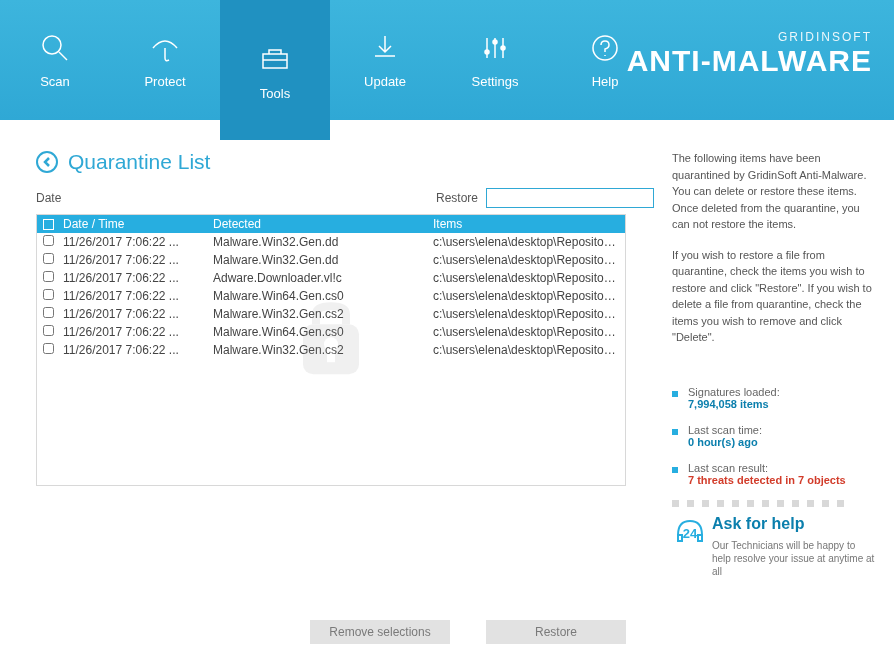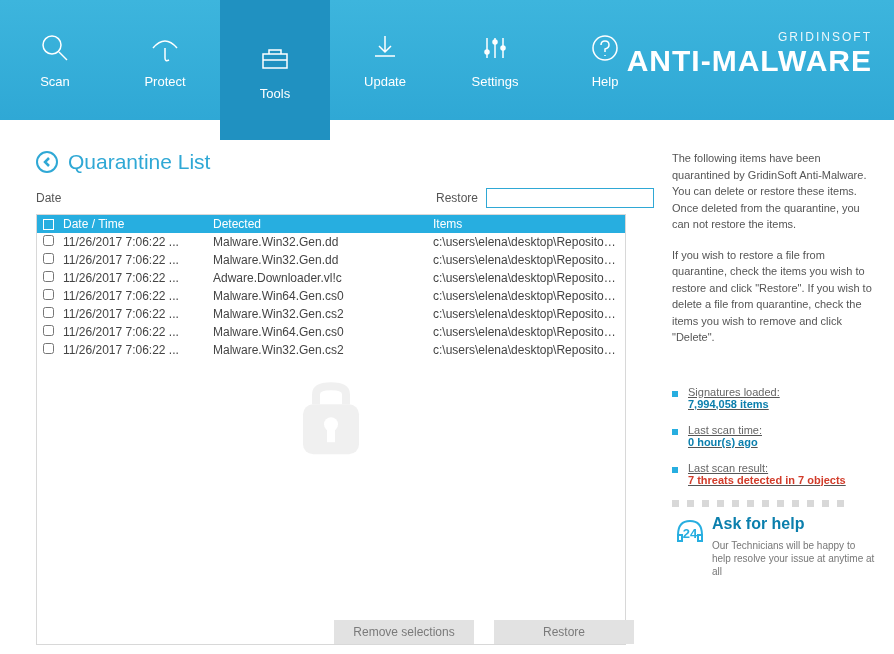--- a/index.html
+++ b/index.html
@@ -52,50 +52,50 @@
   color: #2fa8d5; font-size: 12px; width: 135px; justify-content: space-between;
 }
 .date-combo input[type=checkbox] { accent-color: #2fa8d5; width: 12px; height: 12px; }
 .chev { color: #2fa8d5; font-size: 10px; }
 .target-input {
   border: 1px solid #2fa8d5; height: 20px; width: 168px; padding: 0 4px; font-size: 12px;
 }
 .filters .spacer { flex: 1; }
 
 
-.table { border: 1px solid #d8d8d8; width: 590px; height: 431px; font-size: 12px; position: relative; overflow: hidden; }
+.table { border: 1px solid #d8d8d8; width: 590px; height: 272px; font-size: 12px; position: relative; overflow: hidden; }
 .thead { display: flex; background: #27aee0; color: #fff; height: 18px; align-items: center; padding-left: 6px; }
 .thead .chk { width: 20px; }
 .thead .chk-box { width: 11px; height: 11px; border: 1px solid #fff; display: block; }
 .col-dt { width: 150px; }
 .col-det { width: 220px; }
 .col-it { flex: 1; }
 .tr { display: flex; align-items: center; height: 18px; padding-left: 6px; color: #444; }
 .tr .chk { width: 20px; }
 .tr input[type=checkbox] { width: 11px; height: 11px; }
 .tr .cell { white-space: nowrap; overflow: hidden; text-overflow: ellipsis; padding-right: 8px; }
 
 
 .watermark {
   position: absolute; left: 50%; top: 50%; transform: translate(-50%, -60%);
   opacity: .12; pointer-events: none;
 }
 .watermark svg { stroke: #888; fill: #888; }
 
 
-.actions { position: absolute; left: 44px; bottom: 10px; width: 590px; display: flex; justify-content: flex-end; gap: 20px; align-items: flex-end; }
+.actions { position: absolute; left: 36px; bottom: 10px; width: 590px; display: flex; justify-content: flex-end; gap: 36px; align-items: flex-end; }
 .btn {
   width: 140px; height: 24px; background: #e2e2e2; color: #7a7a7a; border: none;
   font-size: 12px; cursor: pointer;
 }
 
 
 .right p { line-height: 1.5; margin-bottom: 14px; }
 .stats { margin-top: 40px; }
-.stat { display: flex; gap: 10px; margin-bottom: 14px; text-decoration: underline; }
+.stat { display: flex; gap: 10px; margin-bottom: 14px; }
 .stat .bullet { width: 6px; height: 6px; background: #27aee0; margin-top: 5px; flex-shrink: 0; }
 .stat .label { color: #666; }
 .stat .value { color: #0b7fad; font-weight: bold; }
 .stat .value.danger { color: #d23c2a; }
 .dots { display: flex; gap: 8px; margin: 10px 0 8px; }
 .dots span { width: 7px; height: 7px; background: #d8d8d8; }
 .help-box { display: flex; gap: 4px; align-items: flex-start; }
 .help-icon {
   width: 36px; height: 36px; position: relative; flex-shrink: 0;
 }

